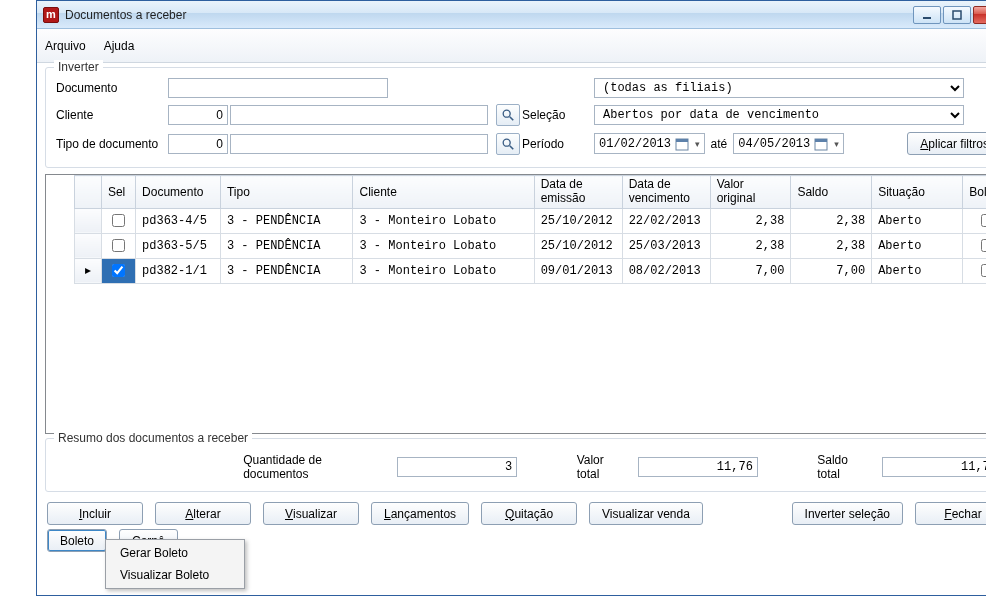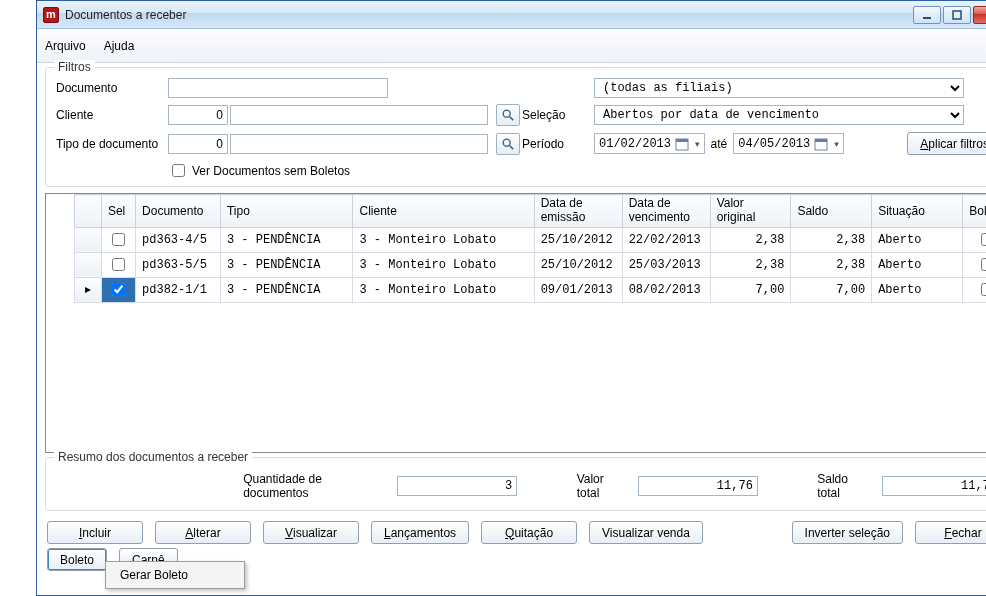--- a/index.html
+++ b/index.html
@@ -246,21 +246,21 @@
   </div>
 
   <div class="menubar">
     <span>Arquivo</span>
     <span>Ajuda</span>
   </div>
 
   <div class="content">
 
     <div class="groupbox">
-      <div class="caption">Filtros</div>
+      <div class="caption">Inverter</div>
 
       <div class="filters-grid">
 
         <div class="lbl">Documento</div>
         <div class="fullspan-left">
           <input class="txt" style="width: 220px;" value="">
         </div>
         <div></div>
         <div>
           <select class="sel" style="width:370px;font-family:Consolas,'Courier New',monospace">
@@ -313,24 +313,20 @@
             <span class="chev">▾</span>
           </div>
           <span style="flex:1"></span>
           <button class="btn" style="min-width:88px">
               <span class="ul">A</span>
               <span>plicar filtros</span>
             </button>
         </div>
 
         <div></div>
-        <div class="checkbox-row">
-          <input type="checkbox" style="">
-          <span>Ver Documentos sem Boletos</span>
-        </div>
       </div>
     </div>
 
     <div class="grid-wrap">
       <table class="grid">
         <thead>
           <tr>
             <th class="rowhdr"></th>
             <th class="chk">Sel</th>
             <th style="width:82px">Documento</th>
@@ -421,16 +417,17 @@
       <button class="btn"><span class="ul">F</span>echar</button>
     </div>
 
     <div class="btnrow2">
       <button class="btn primary-focus">Boleto</button>
       <button class="btn">Carnê</button>
     </div>
 
     <div class="popup">
       <div class="item">Gerar Boleto</div>
+      <div class="item">Visualizar Boleto</div>
     </div>
 
   </div>
 </div>
 
 </body></html>

